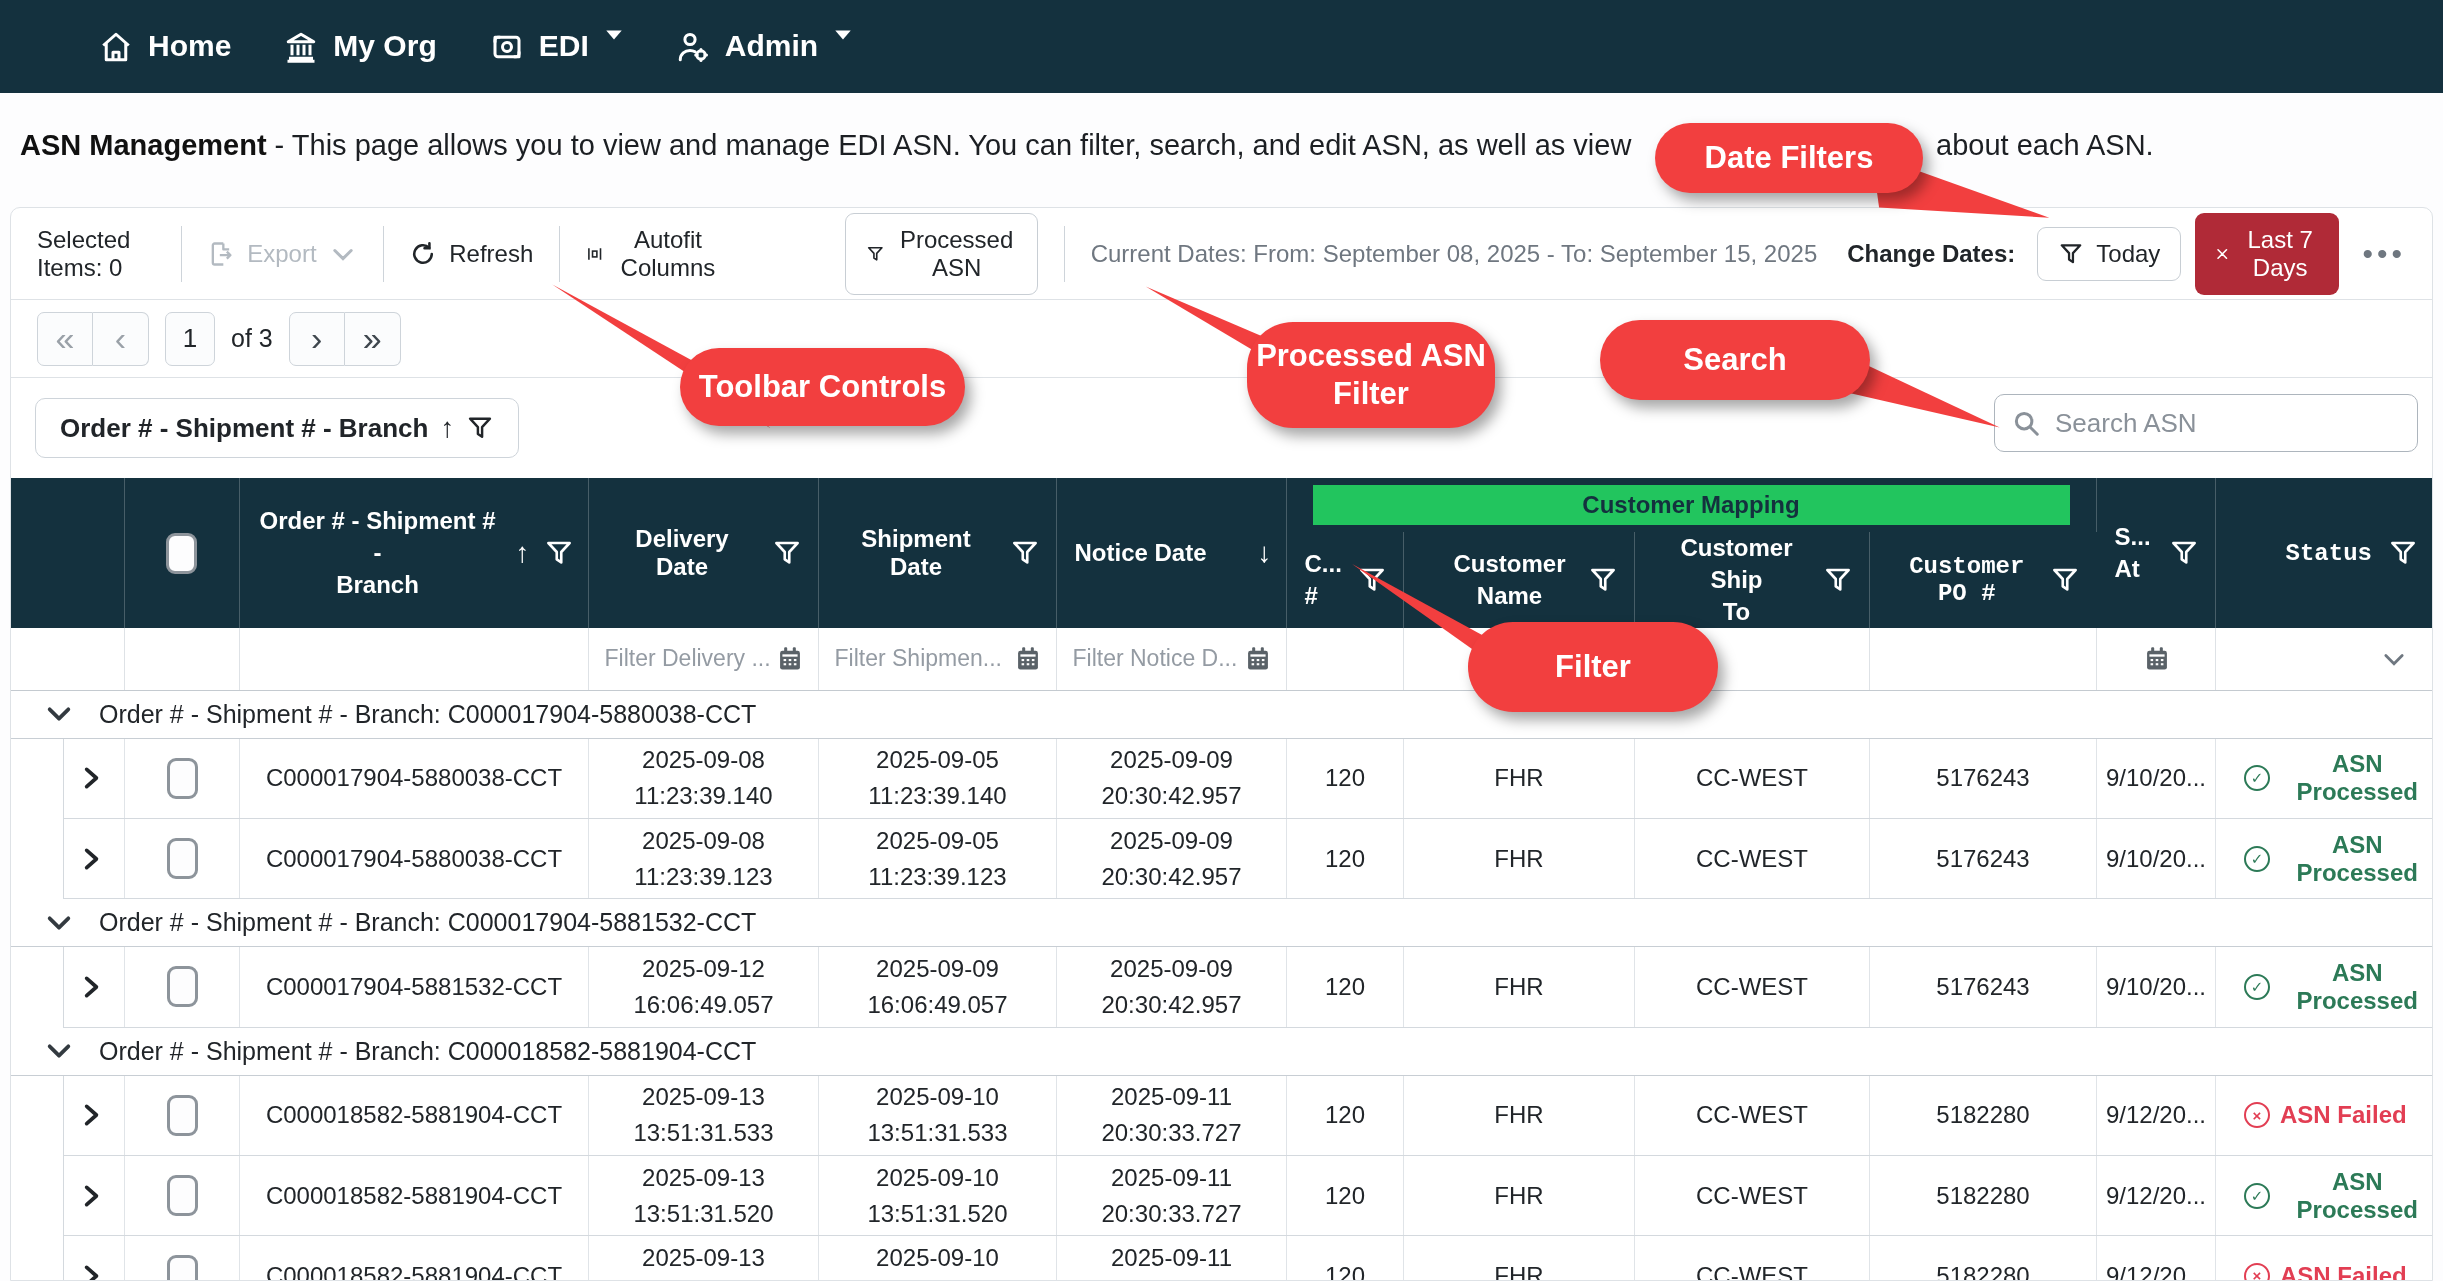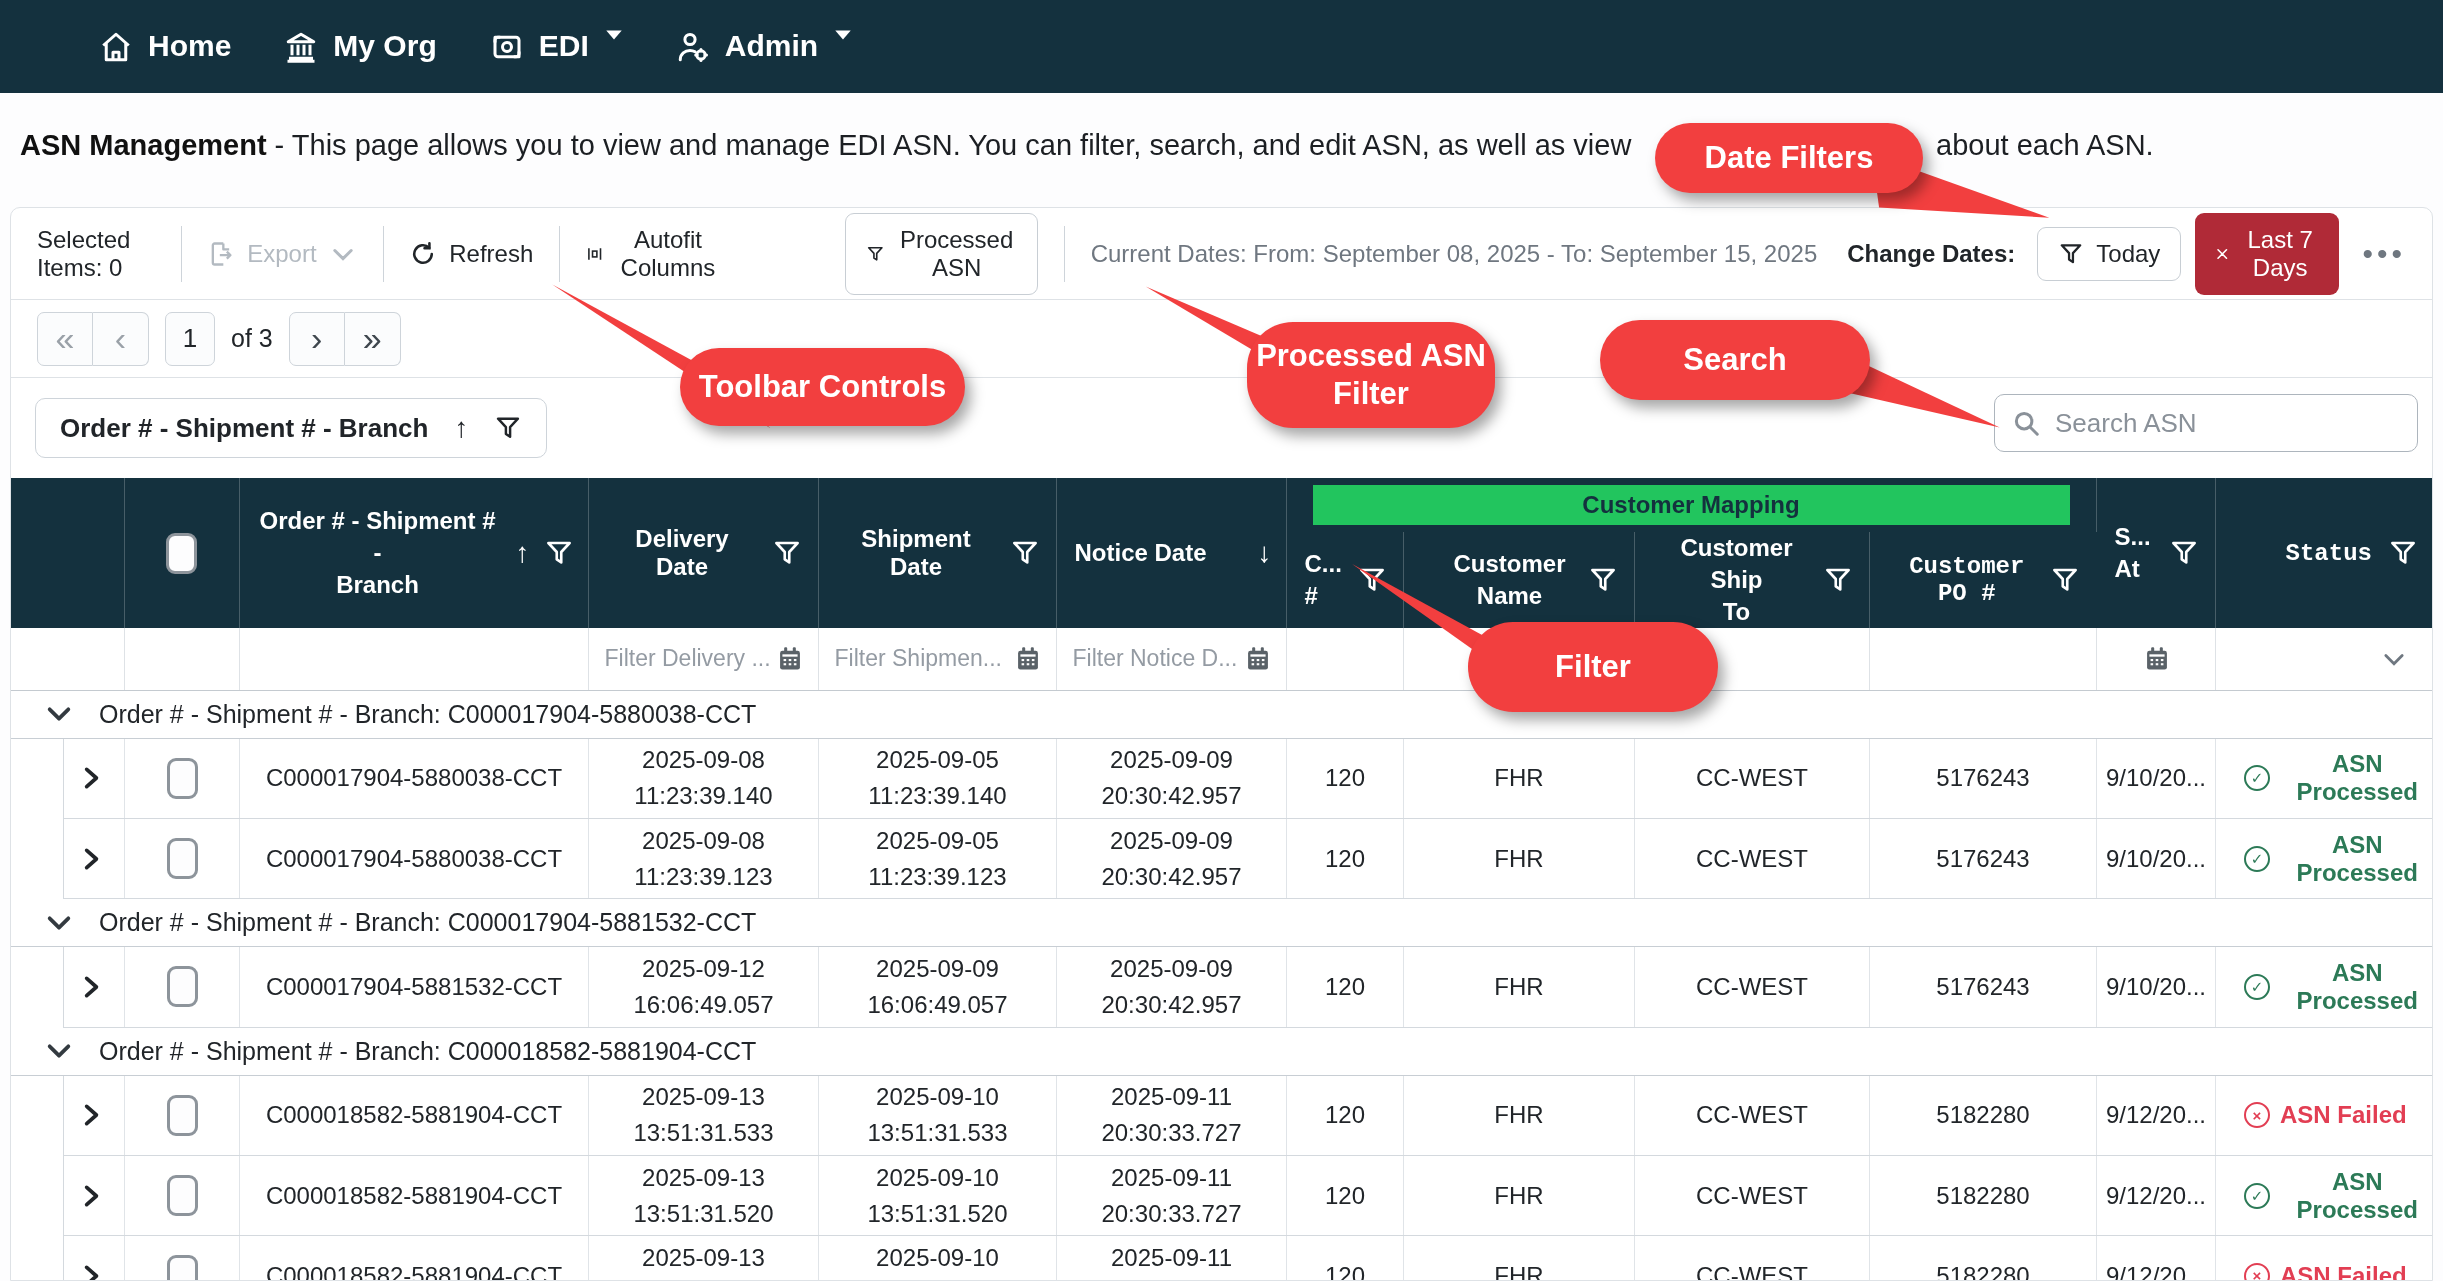--- a/index.html
+++ b/index.html
@@ -48,21 +48,21 @@
              font-size:34px; color:#9aa1a8; cursor:pointer; }
   .pag-group .pag-btn:first-child { border-radius:7px 0 0 7px; }
   .pag-group .pag-btn:last-child { border-radius:0 7px 7px 0; border-left:none; }
   .pag-btn.on { color:#3f474e; }
   .pag-page { width:50px; height:54px; border:1px solid #ced4da; border-radius:7px; background:#fbfcfd;
               display:flex; align-items:center; justify-content:center; font-size:26px; color:#212529; margin:0 16px; }
   .pag-of { font-size:25px; color:#212529; margin-right:16px; }
 
   
   .sort-row { position:relative; height:100px; }
-  .sort-chip { position:absolute; left:24px; top:20px; height:60px; display:inline-flex; align-items:center; gap:26px;
+  .sort-chip { position:absolute; left:24px; top:20px; height:60px; display:inline-flex; align-items:center; gap:12px;
                border:1px solid #ced4da; border-radius:10px; padding:16px 24px; font-size:26px; font-weight:bold; cursor:pointer; background:#fff; }
   .sort-chip .arrow { font-size:28px; font-weight:bold; }
   .sort-chip .ico { width:28px; height:28px; display:inline-flex; }
   .search-box { position:absolute; right:14px; top:16px; width:424px; height:58px; border:1px solid #adb5bd; border-radius:10px;
                 background:#fff; display:flex; align-items:center; padding:0 16px; gap:14px; }
   .search-box .ico { width:30px; height:30px; display:inline-flex; flex:none; }
   .search-box input { border:none; outline:none; font-size:26px; color:#212529; width:100%; font-family:inherit; background:transparent; }
   .search-box input::placeholder { color:#8a9199; }
 
   

